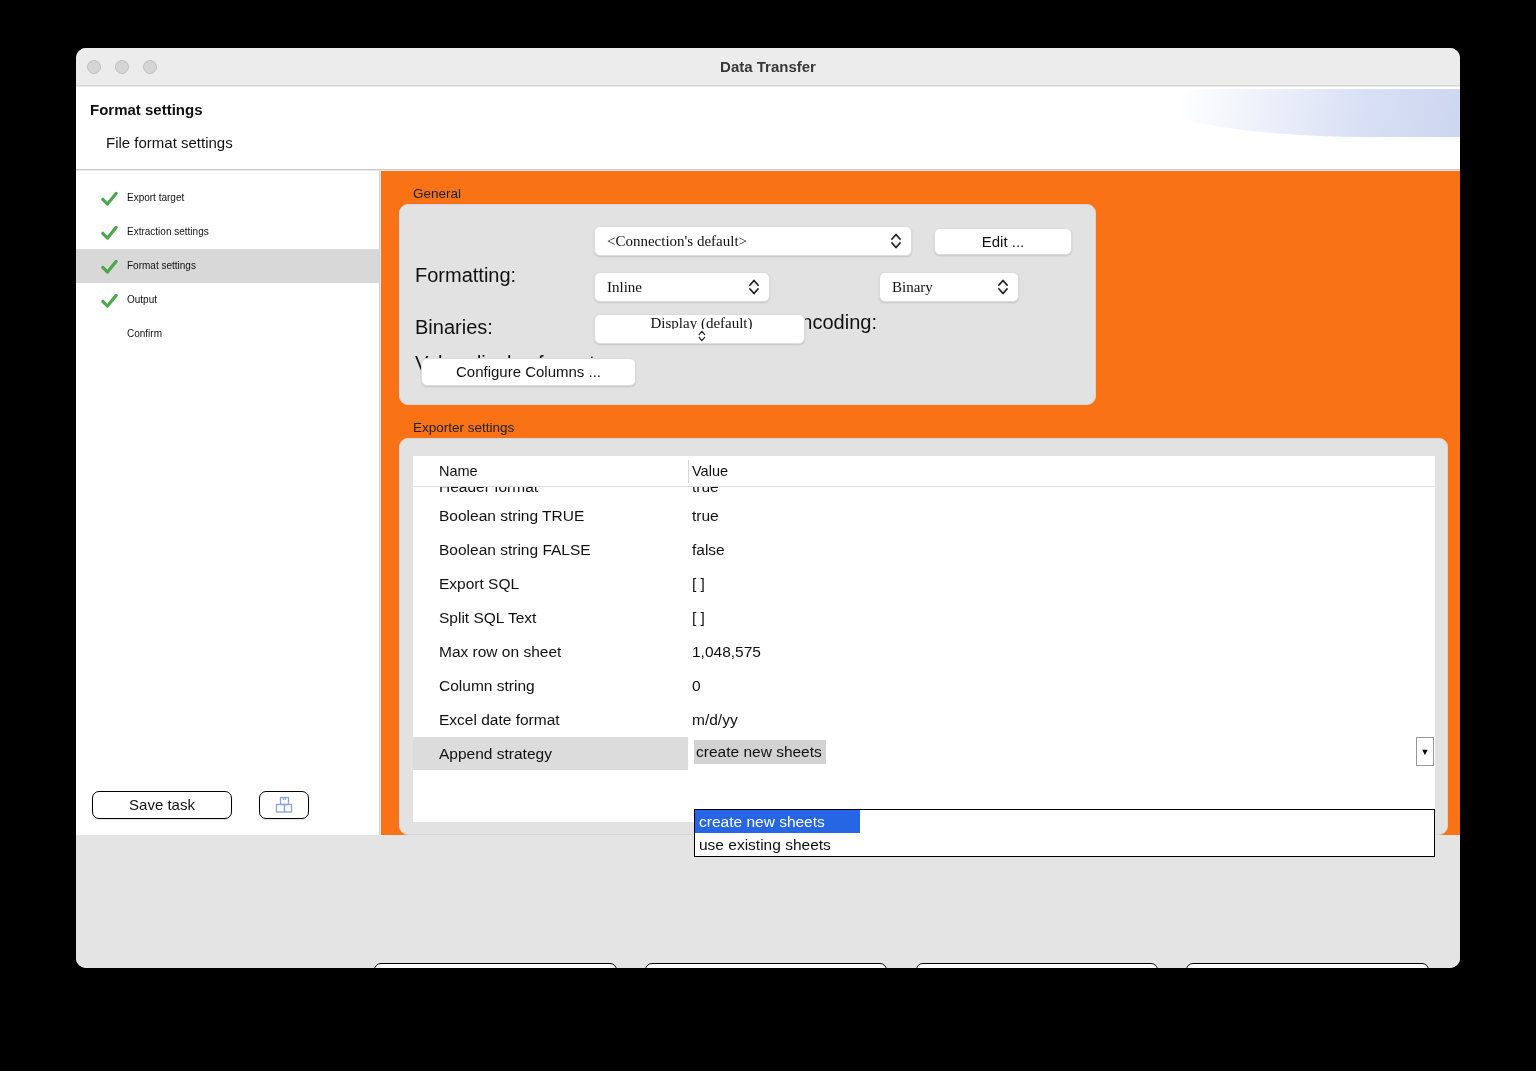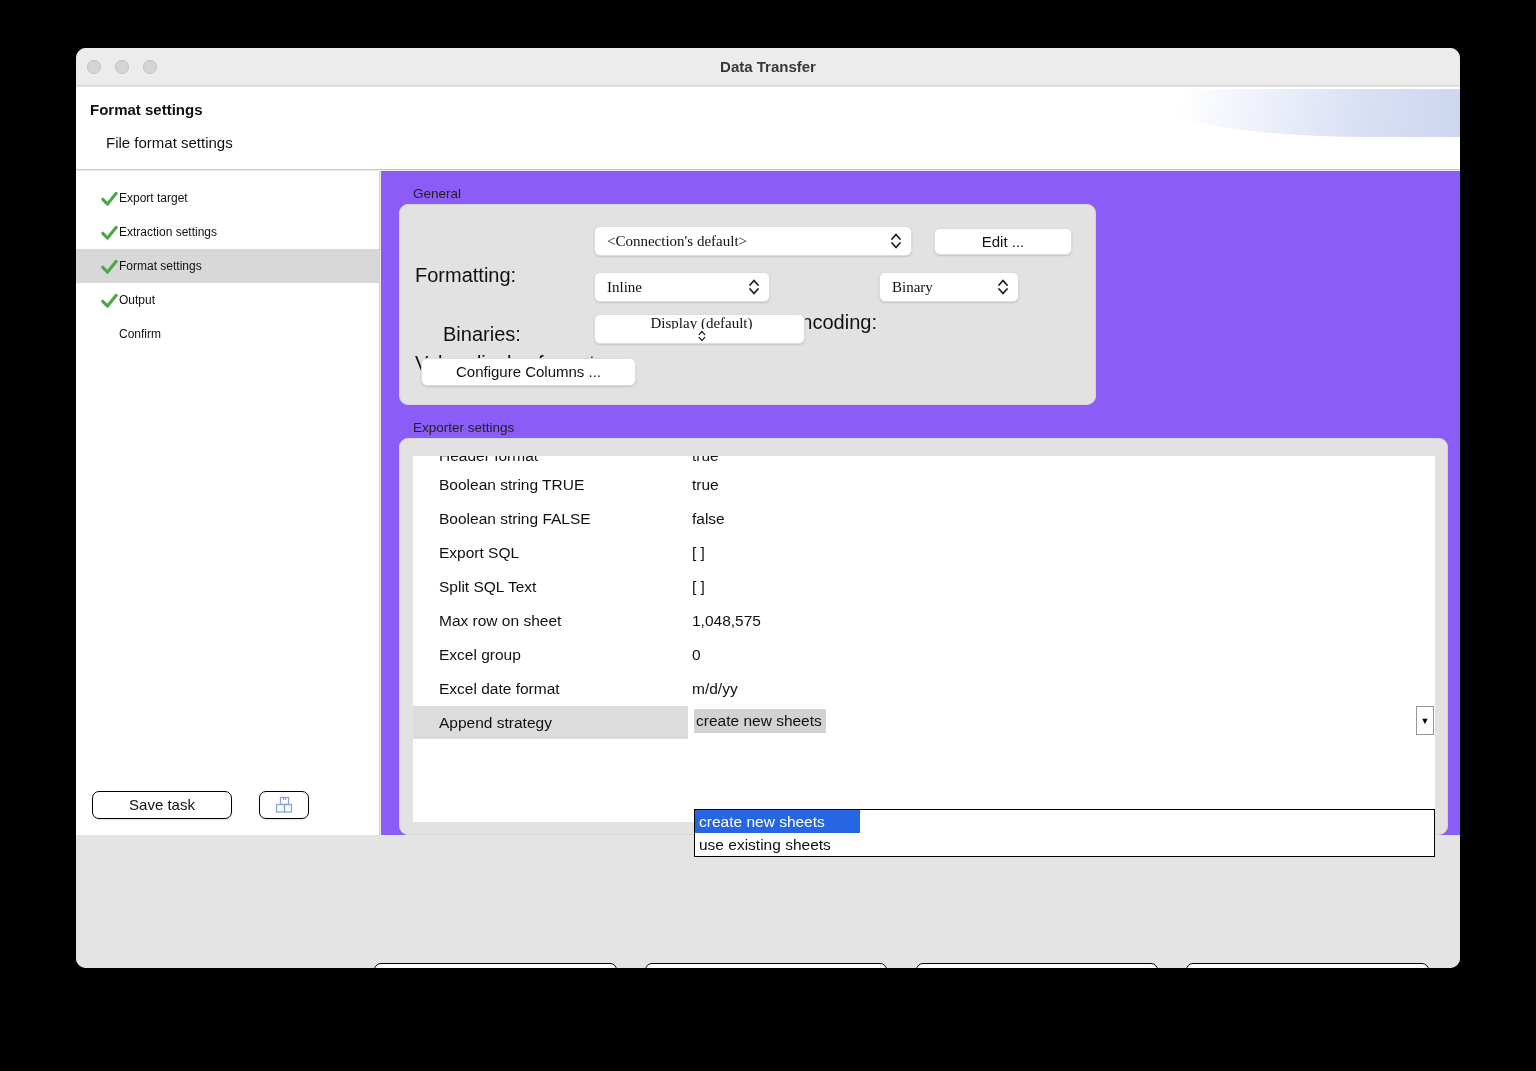--- a/index.html
+++ b/index.html
@@ -24,34 +24,34 @@
   .swoosh { position:absolute; right:0; top:2px; width:330px; height:48px;
     background:linear-gradient(100deg, rgba(214,222,245,0) 15%, #d9e0f5 70%, #ccd6ef 100%);
     border-bottom-left-radius:100% 140%; }
   .wiz-title { position:absolute; left:14px; top:14px; font-size:15px; font-weight:bold; color:#111; }
   .wiz-sub { position:absolute; left:30px; top:47px; font-size:15px; color:#111; }
 
   
   .body { position:absolute; left:0; top:123px; width:100%; height:664px; background:#e9e9e9; }
   .sidebar { position:absolute; left:0; top:0; width:304px; height:664px; background:#fff;
     border-right:1px solid #d2d2d2; }
-  .side-item { position:relative; height:34px; line-height:34px; font-size:12px; color:#111;
-    padding-left:24px; margin-top:0; display:flex; align-items:center; cursor:default; }
+  .side-item { position:relative; height:34px; line-height:34px; font-size:10px; color:#111;
+    padding-left:24px; margin-top:0; display:flex; align-items:center; gap:8px; cursor:default; }
   .side-item.first { margin-top:10px; }
   .side-item.selected { background:#d8d8d8; }
   .side-item .chk { width:19px; height:19px; flex:0 0 19px; }
   .side-item .chk.empty { visibility:hidden; }
 
   .save-row { position:absolute; left:0; top:620px; width:304px; }
   .btn { background:#fff; border:1px solid #000000; border-radius:7px; font-size:15px; color:#111;
     box-shadow:0 1px 1.5px rgba(0,0,0,.12); text-align:center; cursor:default; }
   .save-btn { position:absolute; left:16px; width:140px; height:28px; line-height:26px; }
   .icon-btn { position:absolute; left:183px; width:50px; height:28px; display:flex; align-items:center; justify-content:center; }
 
-  .content { position:absolute; left:305px; top:0; width:1079px; height:664px; background:#8b5cf6; }
+  .content { position:absolute; left:305px; top:0; width:1079px; height:664px; background:#f97316; }
   .group-label { position:absolute; font-size:13.5px; color:#222; }
   .groupbox { position:absolute; background:#e2e2e2; border:1px solid #d7d7d7; border-radius:9px; }
 
   
   .lbl { position:absolute; font-size:20px; color:#111; }
   .mac-select { position:absolute; background:#fff; border:1px solid #dcdcdc; border-radius:6px;
     box-shadow:0 1px 2px rgba(0,0,0,.14); font-size:15px; color:#111; display:flex;
     align-items:center; padding:0 8px 0 12px; cursor:default; }
   .mac-select .val { flex:1 1 auto; white-space:nowrap; overflow:hidden;font-family:Liberation Serif, serif; }
   .mac-select .chev { flex:0 0 14px; height:20px; }
@@ -159,21 +159,21 @@
         <div class="lbl" style="left:15px; top:59px;">Formatting:</div>
         <div class="mac-select" style="left:194px; top:21px; width:318px; height:30px;">
           <span class="val">&lt;Connection's default&gt;</span>
           <svg class="chev" viewBox="0 0 14 20">
               <path d="M3 8 L7 3.5 L11 8" stroke="#222" stroke-width="1.8" fill="none" stroke-linecap="round" stroke-linejoin="round"></path>
               <path d="M3 12 L7 16.5 L11 12" stroke="#222" stroke-width="1.8" fill="none" stroke-linecap="round" stroke-linejoin="round"></path>
             </svg>
         </div>
         <div class="push-btn" style="left:534px; top:23px; width:138px; height:27px; line-height:25px;">Edit ...</div>
 
-        <div class="lbl" style="left:15px; top:118px;margin-left:28px;">Binaries:</div>
+        <div class="lbl" style="left:15px; top:111px;">Binaries:</div>
         <div class="mac-select" style="left:194px; top:67px; width:176px; height:30px;">
           <span class="val">Inline</span>
           <svg class="chev" viewBox="0 0 14 20">
               <path d="M3 8 L7 3.5 L11 8" stroke="#222" stroke-width="1.8" fill="none" stroke-linecap="round" stroke-linejoin="round"></path>
               <path d="M3 12 L7 16.5 L11 12" stroke="#222" stroke-width="1.8" fill="none" stroke-linecap="round" stroke-linejoin="round"></path>
             </svg>
         </div>
         <div class="lbl" style="left:388px; top:106px;">Encoding:</div>
         <div class="mac-select" style="left:479px; top:67px; width:140px; height:30px;">
           <span class="val">Binary</span>
@@ -191,20 +191,25 @@
               <path d="M3 12 L7 16.5 L11 12" stroke="#222" stroke-width="1.8" fill="none" stroke-linecap="round" stroke-linejoin="round"></path>
             </svg>
         </div>
 
         <div class="push-btn" style="left:21px; top:153px; width:215px; height:28px; line-height:26px;">Configure Columns ...</div>
       </div>
 
       <div class="group-label" style="left:32px; top:249px;">Exporter settings</div>
       <div class="groupbox" style="left:18px; top:267px; width:1049px; height:397px;">
         <div class="table">
+          <div class="thead">
+            <span class="c1">Name</span>
+            <span class="c2">Value</span>
+            <span class="divider"></span>
+          </div>
 
           <div class="trow clipped">
             <span class="name">Header format</span>
             <span class="value">true</span>
           </div>
 
           <div class="trow">
             <span class="name">Boolean string TRUE</span>
             <span class="value">true</span>
           </div>
@@ -218,21 +223,21 @@
           </div>
           <div class="trow">
             <span class="name">Split SQL Text</span>
             <span class="value">[ ]</span>
           </div>
           <div class="trow">
             <span class="name">Max row on sheet</span>
             <span class="value">1,048,575</span>
           </div>
           <div class="trow">
-            <span class="name">Excel group</span>
+            <span class="name">Column string</span>
             <span class="value">0</span>
           </div>
           <div class="trow">
             <span class="name">Excel date format</span>
             <span class="value">m/d/yy</span>
           </div>
 
           <div class="trow selected-row">
             <span class="namecell"></span>
             <span class="name">Append strategy</span>

